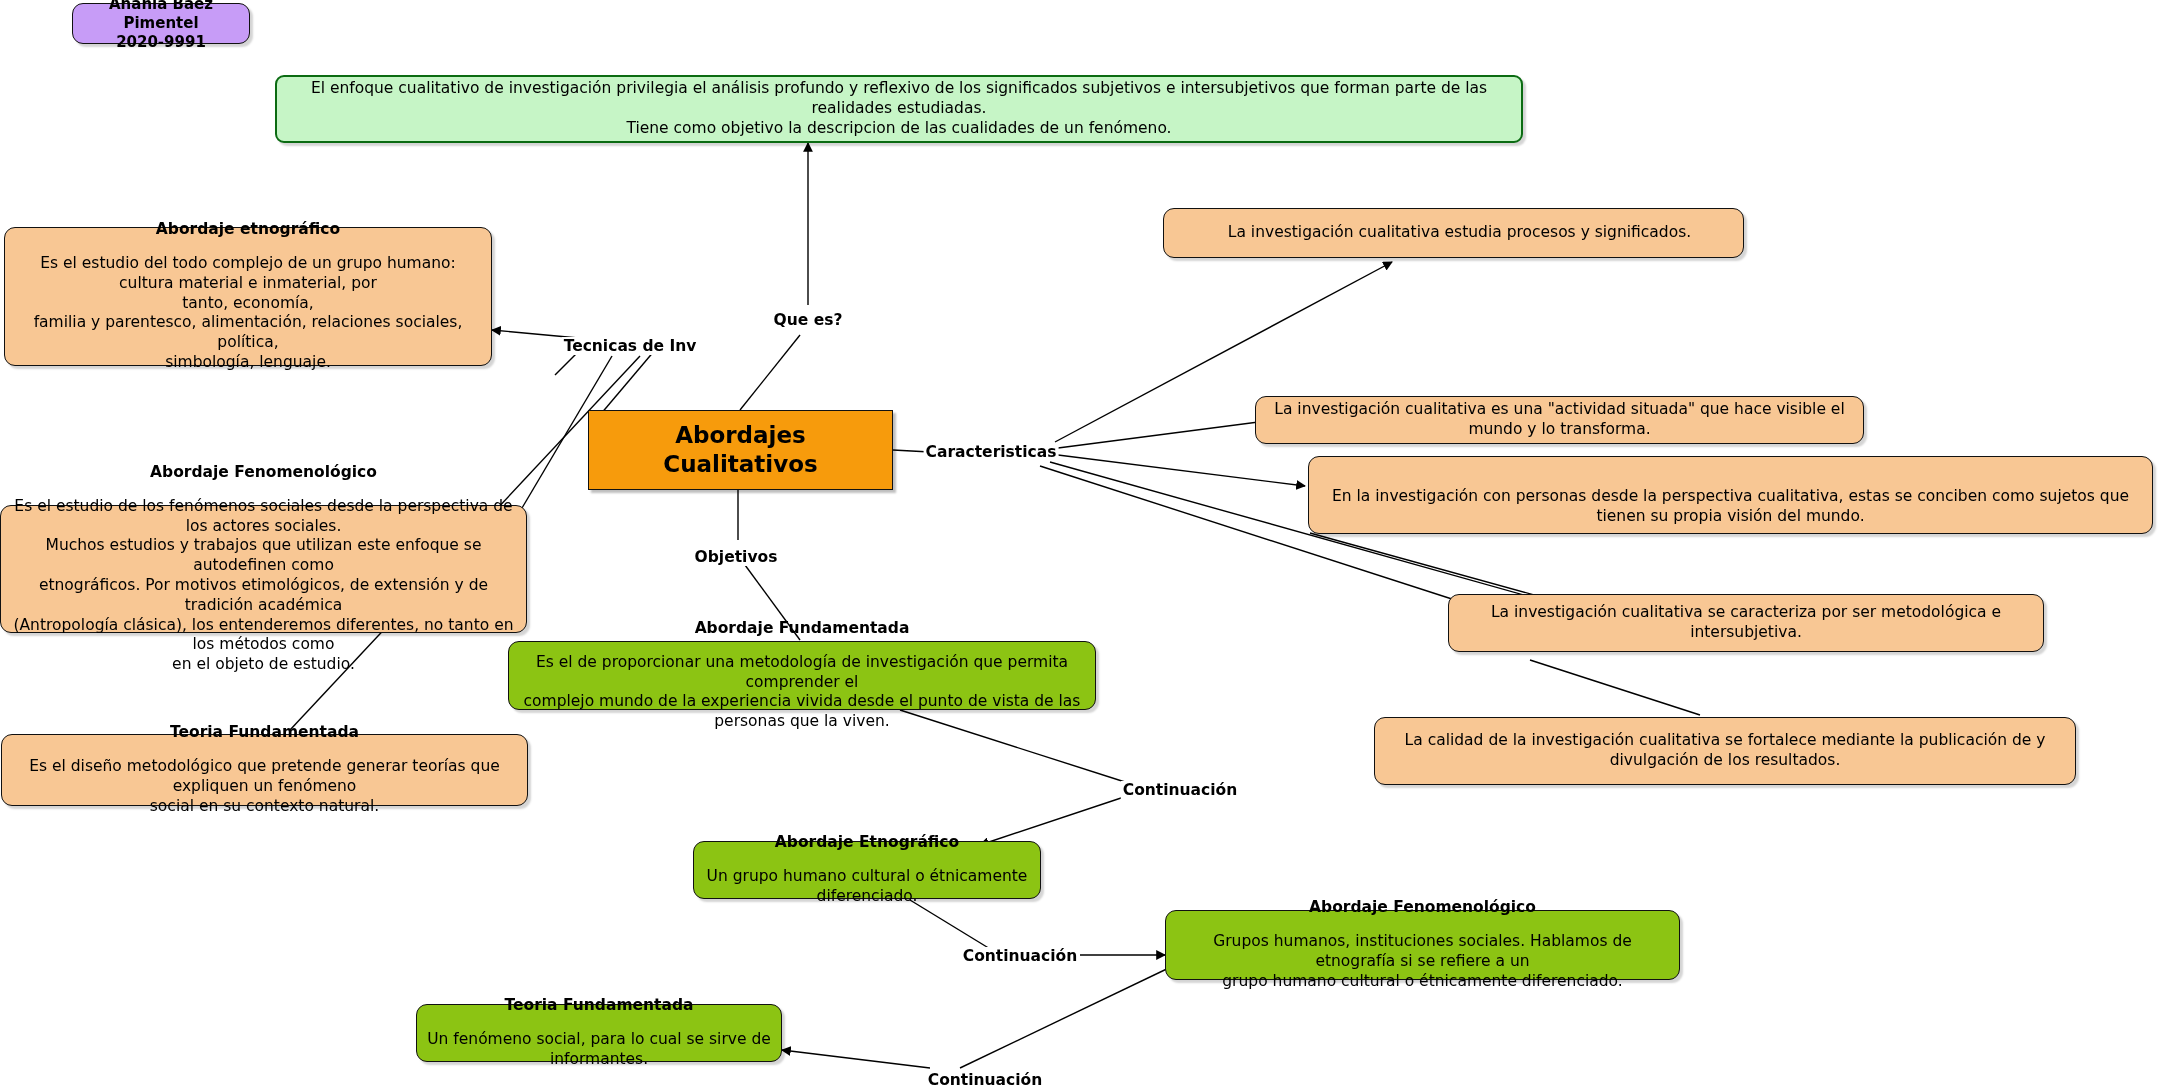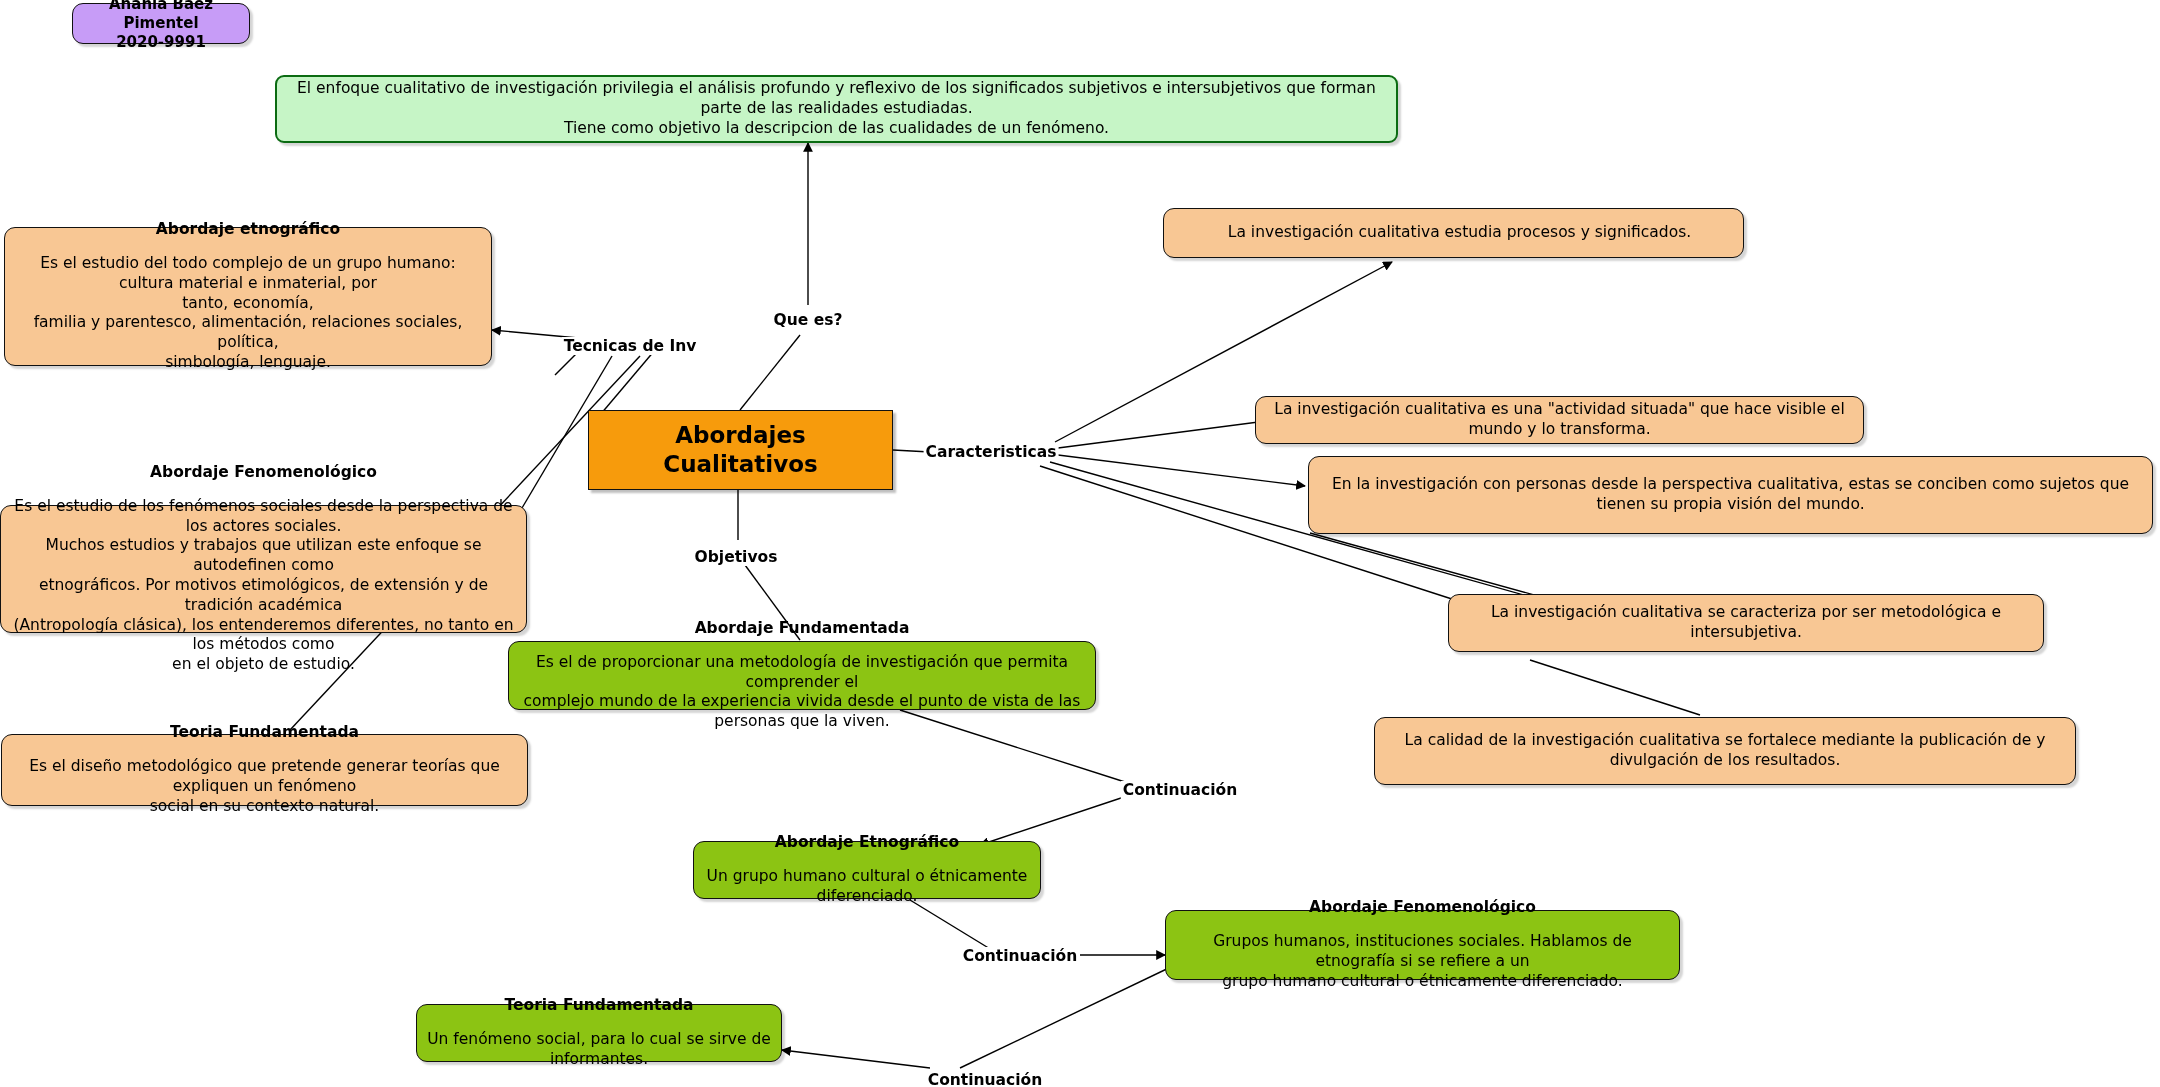--- a/index.html
+++ b/index.html
@@ -118,21 +118,21 @@
       <line x1="1175" y1="965" x2="960" y2="1068"></line>
       <line x1="930" y1="1068" x2="782" y2="1050" marker-end="url(#arrow)"></line>
     </g>
   </svg>
 
   <div class="node theme-purple" style="left:72px; top:3px; width:178px; height:41px; font-size:15px;">
     <span class="title">Anahia Baez Pimentel</span>
     <span class="title">2020-9991</span>
   </div>
 
-  <div class="node theme-green-light" style="left:275px; top:75px; width:1123px; height:68px; font-size:15.5px; border-radius:9px;">
+  <div class="node theme-green-light" style="left:275px; top:75px; width:1248px; height:68px; font-size:15.5px; border-radius:9px;">
     <span class="body">El enfoque cualitativo de investigación privilegia el análisis profundo y reflexivo de los significados subjetivos e intersubjetivos que forman parte de las realidades estudiadas.
 Tiene como objetivo la descripcion de las cualidades de un fenómeno.</span>
   </div>
 
   <div class="node theme-orange-strong" style="left:588px; top:410px; width:305px; height:80px; font-size:23px;">
     <span class="title">Abordajes Cualitativos</span>
   </div>
 
   <div class="node theme-peach" style="left:4px; top:227px; width:488px; height:139px; font-size:15.5px;">
     <span class="title">Abordaje etnográfico</span>
@@ -181,21 +181,21 @@
   </div>
 
   <div class="node theme-peach" style="left:1163px; top:208px; width:581px; height:50px; font-size:15.5px;padding-left:22px;">
     <span class="body">La investigación cualitativa estudia procesos y significados.</span>
   </div>
 
   <div class="node theme-peach" style="left:1255px; top:348px; width:609px; height:48px; font-size:15.5px;margin-top:48px;">
     <span class="body">La investigación cualitativa es una "actividad situada" que hace visible el mundo y lo transforma.</span>
   </div>
 
-  <div class="node theme-peach" style="left:1308px; top:456px; width:845px; height:78px; font-size:15.5px;">
+  <div class="node theme-peach" style="left:1308px; top:456px; width:845px; height:78px; font-size:15.5px;justify-content:flex-end;">
     <span class="body">En la investigación con personas desde la perspectiva cualitativa, estas se conciben como sujetos que tienen su propia visión del mundo.</span>
   </div>
 
   <div class="node theme-peach" style="left:1448px; top:594px; width:596px; height:58px; font-size:15.5px;">
     <span class="body">La investigación cualitativa se caracteriza por ser metodológica e intersubjetiva.</span>
   </div>
 
   <div class="node theme-peach" style="left:1374px; top:717px; width:702px; height:68px; font-size:15.5px;">
     <span class="body">La calidad de la investigación cualitativa se fortalece mediante la publicación de y divulgación de los resultados.</span>
   </div>

